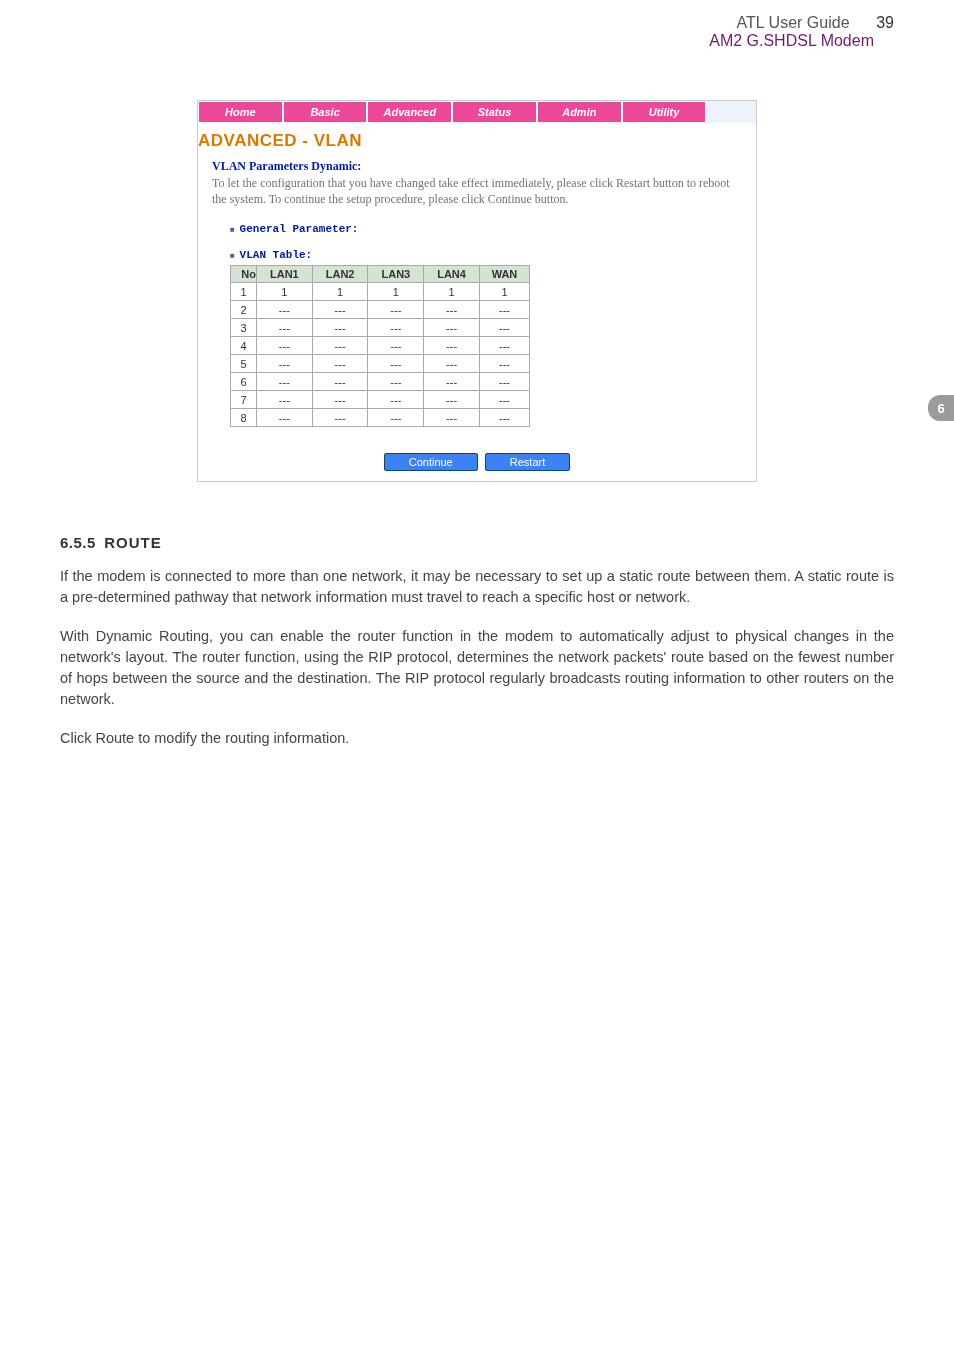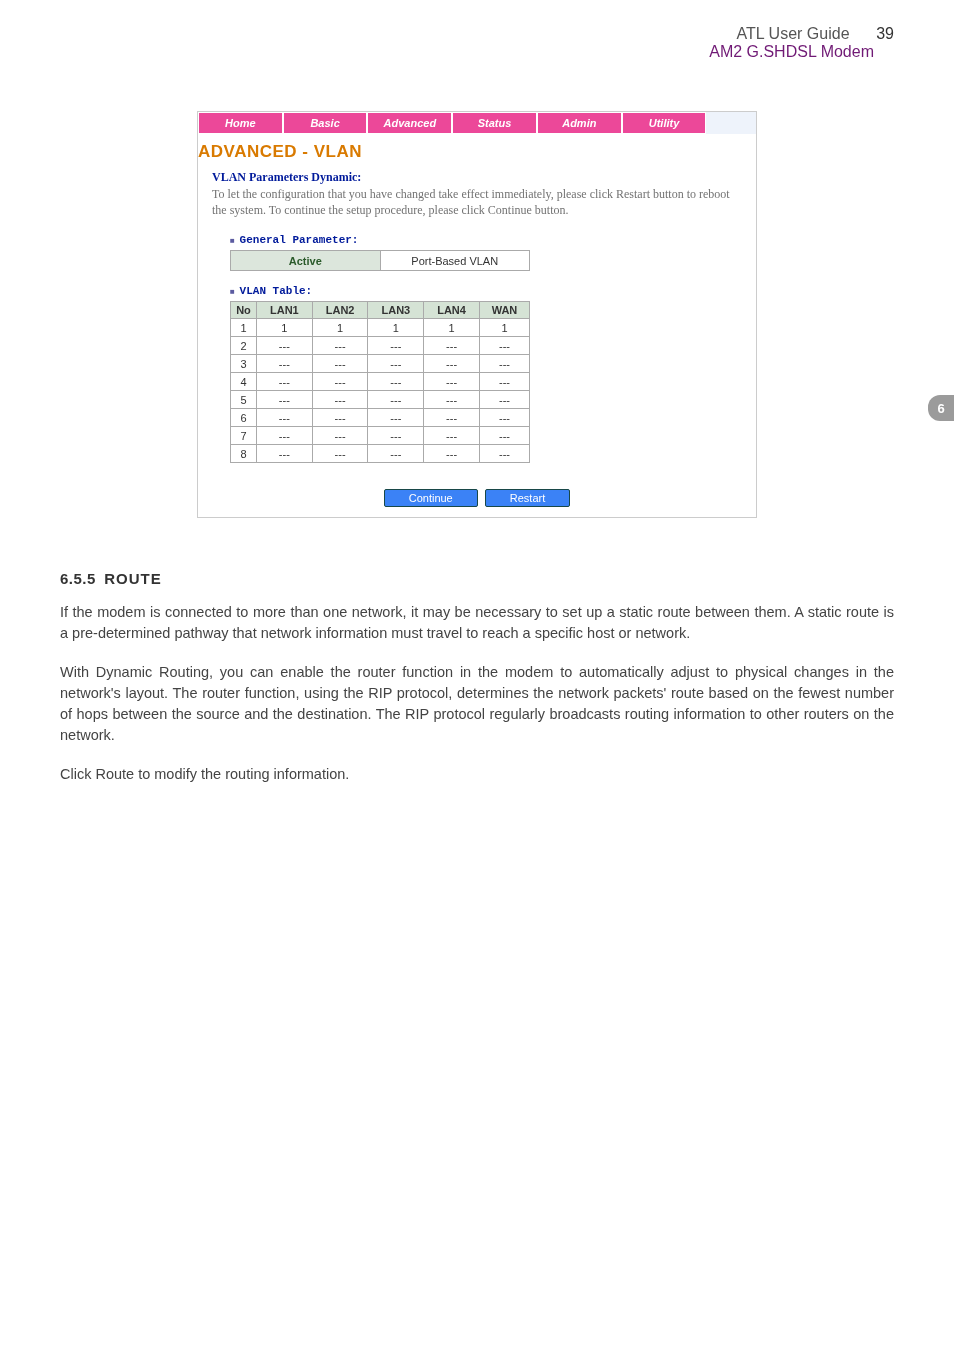--- a/index.html
+++ b/index.html
@@ -6,21 +6,21 @@
   body {
     font-family: Arial, Helvetica, sans-serif;
     width: 954px;
     height: 1351px;
     background: #fff;
     color: #333;
     position: relative;
   }
   .page-header {
     text-align: right;
-    padding: 25px 60px 10px 0;
+    padding: 14px 60px 10px 0;
     font-size: 16px;
   }
   .page-header .line1 { color: #555; font-weight: 300; }
   .page-header .pagenum { display:inline-block; width:40px; text-align:right; color:#333;}
   .page-header .line2 { font-weight: normal; color: #701a75; margin-right:20px;}
   .chapter-tab {
     position: absolute;
     right: 0;
     top: 395px;
     width: 26px;
@@ -69,21 +69,21 @@
   .review-text { font-family:'Times New Roman',serif; font-size:12px; color:#737373; margin:2px 0 10px 0; line-height:1.3;}
   .subhead { color:#001a9b; font-weight:bold; font-family:Liberation Mono, monospace; font-size:11px; margin:16px 0 4px 0;}
   .subhead::before { content:"■ "; color:#5b5ba0; font-size:8px;}
   .param-table { border-collapse:collapse; width:300px;}
   .param-table td { border:1px solid #aaa; height:20px; text-align:center; font-size:11px;}
   .pt-left { width:150px; background:#dce6dc; color:#2a5a2a; font-weight:bold;}
   .pt-right { width:150px;}
   .vlan-table { border-collapse:collapse; width:300px; margin-top:4px;}
   .vlan-table th { background:#d5e3d5; border:1px solid #aaa; font-size:11px; font-weight:bold; padding:2px 0;}
   .vlan-table td { border:1px solid #aaa; text-align:center; font-size:11px; height:18px;}
-  .vlan-table .no-col { width:26px;}
+  .vlan-table .no-col { width:26px;text-align:right;}
   .btn-row { text-align:center; padding:10px 0 6px 0;}
   .ss-btn {
     display:inline-block;
     background:#3b82f6;
     color:#fff;
     font-size:11px;
     padding:2px 24px;
     border:1px solid #184848;
     border-radius:2px;
     margin:4px 2px;
@@ -117,28 +117,20 @@
     <div class="nav-tab">Utility</div>
     <div class="nav-spacer"></div>
   </div>
   <div class="ss-title">ADVANCED - VLAN</div>
   <div class="ss-body">
     <div class="review-title">VLAN Parameters Dynamic:</div>
     <div class="review-text">To let the configuration that you have changed take effect immediately,  please click Restart button to reboot the system.  To continue the setup procedure, please click Continue button.</div>
 
     <div style="padding-left:18px;">
       <div class="subhead">General Parameter:</div>
-      <table class="param-table">
-        <tbody>
-            <tr>
-          <td class="pt-left">Active</td>
-          <td class="pt-right">Port-Based VLAN</td>
-        </tr>
-      </tbody>
-        </table>
 
       <div class="subhead" style="margin-top:14px;">VLAN Table:</div>
       <table class="vlan-table">
         <tbody>
             <tr>
           <th class="no-col">No</th>
           <th>LAN1</th>
           <th>LAN2</th>
           <th>LAN3</th>
           <th>LAN4</th>

